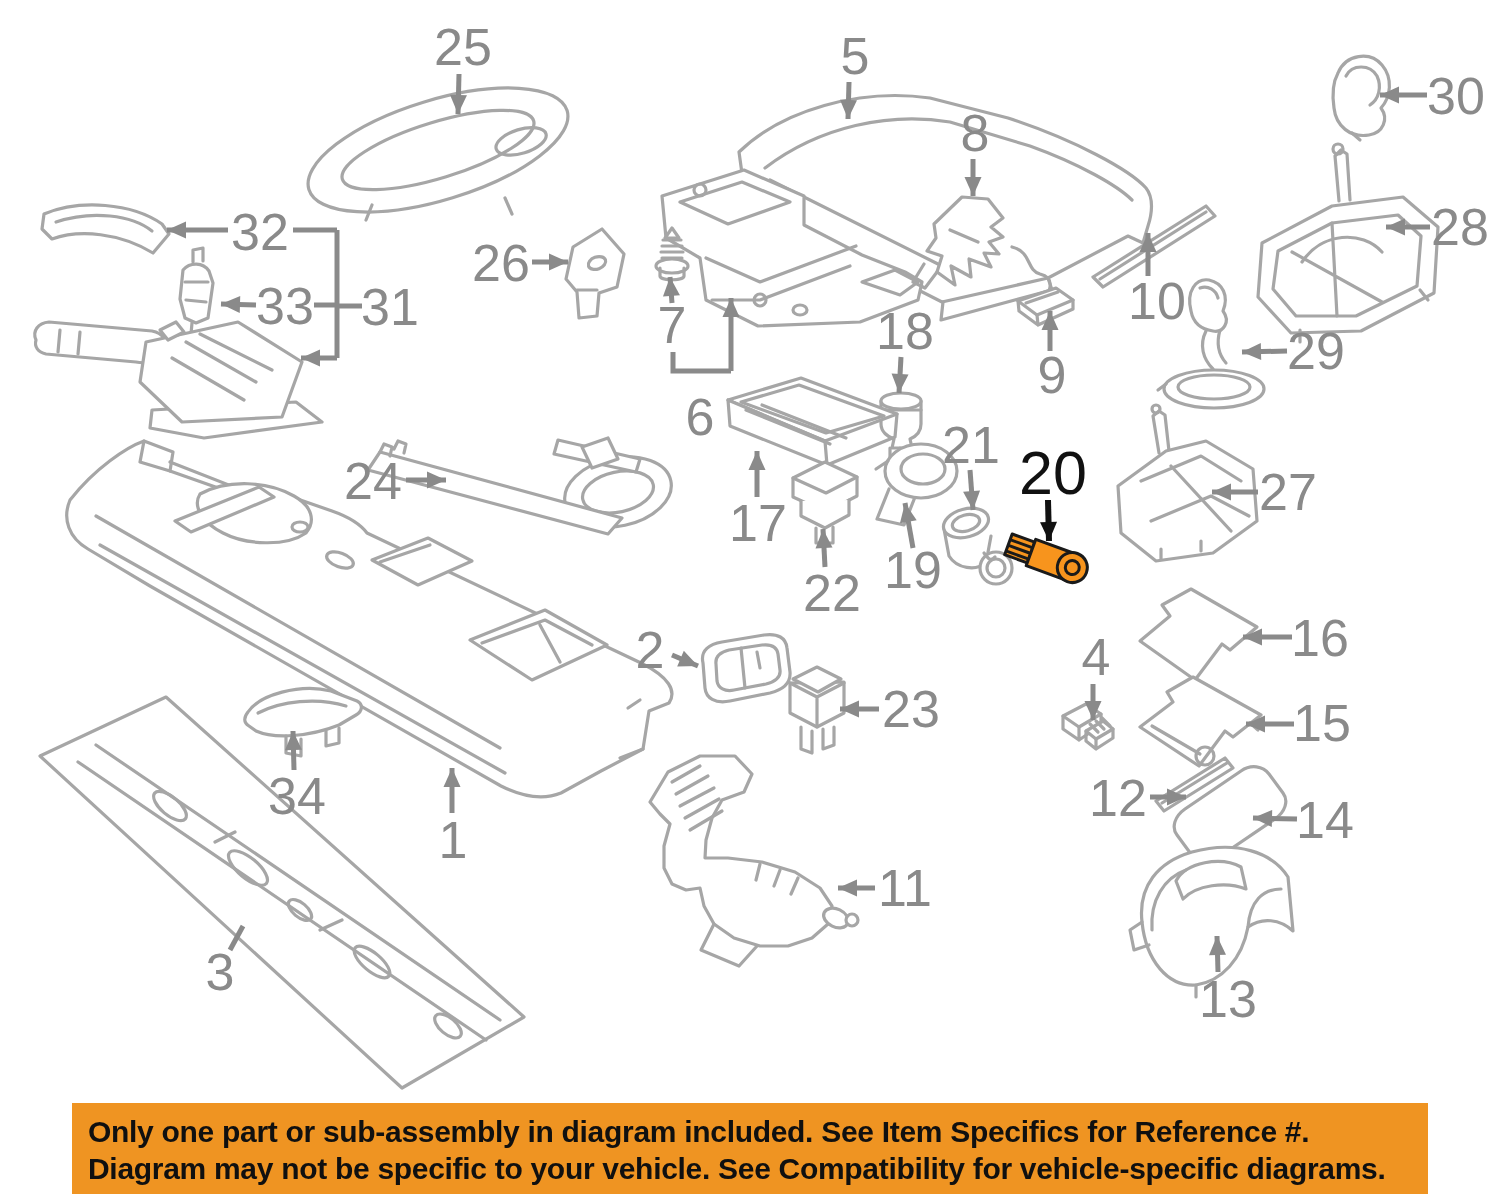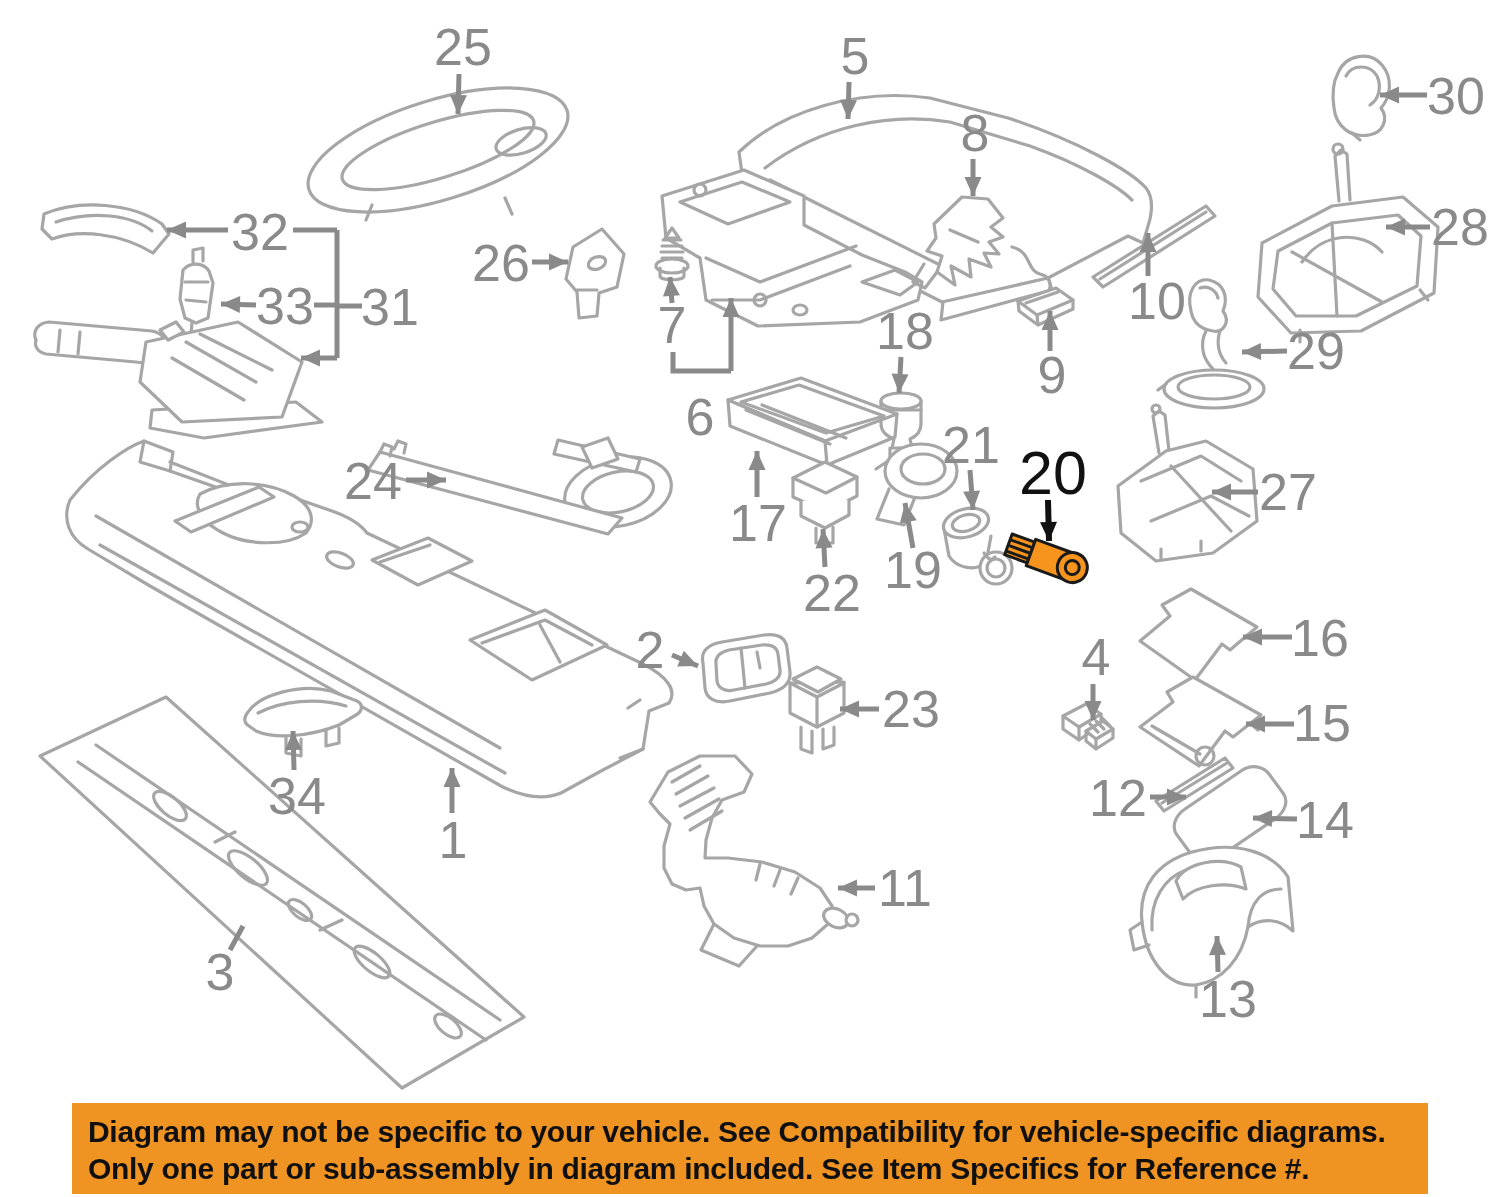--- a/index.html
+++ b/index.html
@@ -453,15 +453,15 @@
       </g>
       <g>
         <polyline points="294,770 293,731" fill="none" stroke="#8a8a8a" stroke-width="5"></polyline>
         <polygon points="293,731 301.98422657778906,749.7758800805435 284.98981225232785,750.2116342940168" fill="#8a8a8a"></polygon>
         <text x="297" y="796" class="num" fill="#8a8a8a" dominant-baseline="central">34</text>
       </g>
     </g>
 </svg>
 
 <div id="banner">
+  <div>Only one part or sub-assembly in diagram included. See Item Specifics for Reference #.</div>
   <div>Diagram may not be specific to your vehicle. See Compatibility for vehicle-specific diagrams.</div>
-  <div>Only one part or sub-assembly in diagram included. See Item Specifics for Reference #.</div>
 </div>
 
 </body></html>

